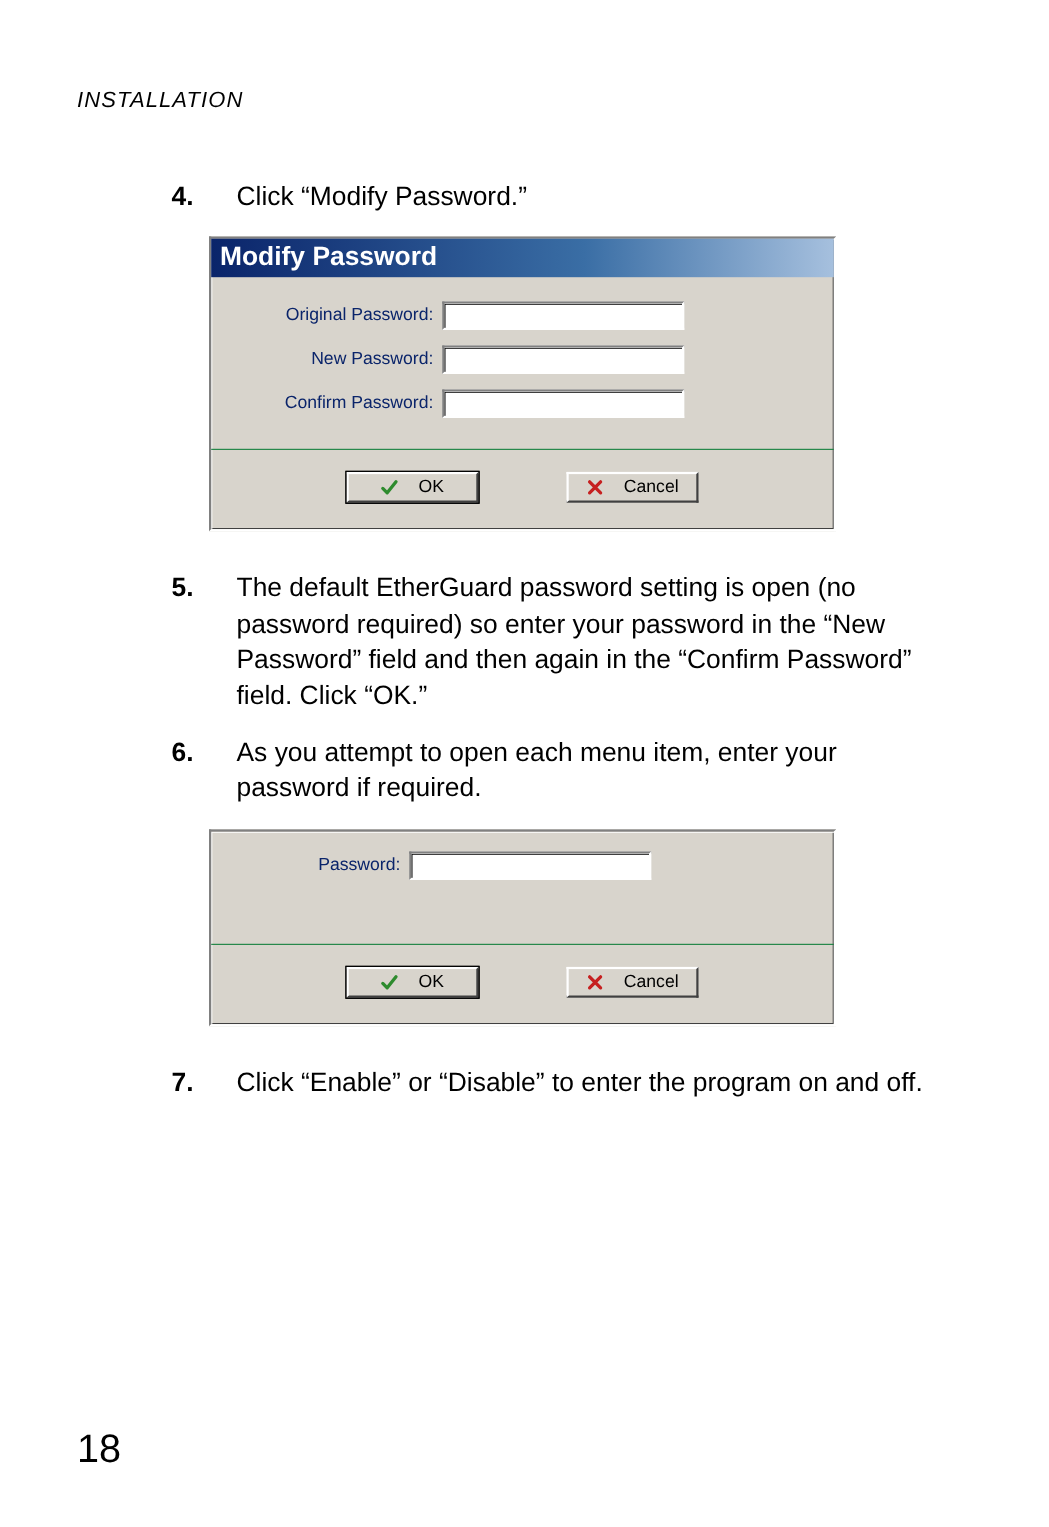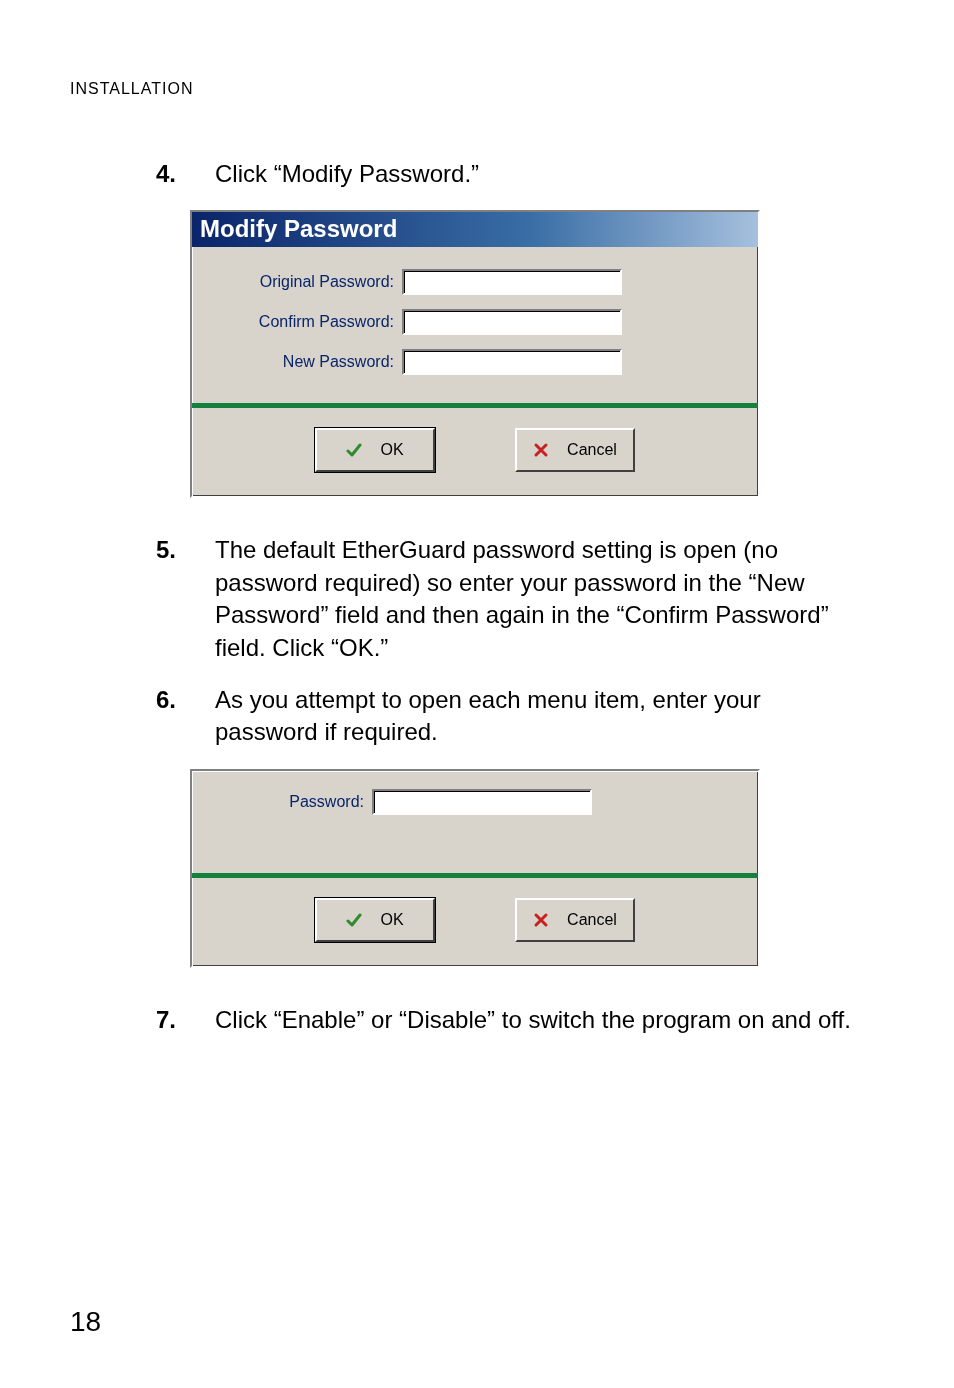--- a/index.html
+++ b/index.html
@@ -9,22 +9,23 @@
     background: #ffffff;
     color: #000000;
     position: relative;
   }
   .page {
     padding: 80px 70px 40px 70px;
     height: 100%;
     position: relative;
   }
   .running-head {
+    font-style: italic;
     font-variant: small-caps;
-    font-size: 16px;
+    font-size: 20px;
     letter-spacing: 1px;
     margin-bottom: 60px;
   }
   .list-item {
     display: flex;
     margin-left: 80px;
     margin-right: 30px;
     margin-bottom: 20px;
     font-size: 24px;
     line-height: 1.35;
@@ -51,21 +52,21 @@
   .titlebar {
     background: linear-gradient(to right, #0a246a 0%, #3a6ea5 60%, #a6c0de 100%);
     color: #ffffff;
     font-family: Tahoma, Arial, sans-serif;
     font-weight: bold;
     font-size: 24px;
     padding: 3px 8px 4px 8px;
   }
   .dlg-body {
     padding: 22px 30px 14px 30px;
-    border-bottom: 5px solid #15803d;
+    border-bottom: 1px solid #15803d;
   }
   .form-row {
     display: flex;
     align-items: center;
     margin-bottom: 14px;
   }
   .form-label {
     color: #0a246a;
     font-family: Tahoma, Arial, sans-serif;
     font-size: 16px;
@@ -87,21 +88,21 @@
     padding: 20px 0 24px 0;
     display: flex;
     justify-content: center;
     gap: 80px;
   }
   .dlg-btn {
     display: inline-flex;
     align-items: center;
     justify-content: center;
     width: 120px;
-    height: 44px;
+    height: 28px;
     background: #d8d4cc;
     border: 2px solid;
     border-color: #ffffff #404040 #404040 #ffffff;
     font-family: Tahoma, Arial, sans-serif;
     font-size: 16px;
     color: #000000;
     cursor: pointer;
     gap: 18px;
   }
   .dlg-btn.focused {
@@ -111,21 +112,21 @@
   }
   .icon { width: 16px; height: 16px; display: inline-block; }
 
   .dialog2 .dlg-body { padding: 18px 30px 44px 30px; }
   .dialog2 .form-label { width: 150px; }
 
   .page-num {
     position: absolute;
     left: 70px;
     bottom: 50px;
-    font-size: 28px;
+    font-size: 36px;
   }
 </style>
 </head>
 <body>
 
 <div class="page">
   <div class="running-head">INSTALLATION</div>
 
   <div class="list-item">
     <div class="list-num">4.</div>
@@ -133,25 +134,25 @@
   </div>
 
   <div class="dialog">
     <div class="titlebar">Modify Password</div>
     <div class="dlg-body">
       <div class="form-row">
         <div class="form-label">Original Password:</div>
         <input class="form-input" type="password" style="">
       </div>
       <div class="form-row">
+        <div class="form-label">New Password:</div>
+        <input class="form-input" type="password" style="">
+      </div>
+      <div class="form-row">
         <div class="form-label">Confirm Password:</div>
-        <input class="form-input" type="password" style="">
-      </div>
-      <div class="form-row">
-        <div class="form-label">New Password:</div>
         <input class="form-input" type="password" style="">
       </div>
     </div>
     <div class="dlg-footer">
       <button class="dlg-btn focused">
         <span class="icon">
           <svg viewBox="0 0 16 16">
               <path d="M2 9 L6 13 L14 3" stroke="#2e8b2e" stroke-width="3" fill="none" stroke-linecap="round" stroke-linejoin="round"></path>
             </svg>
         </span>
@@ -200,17 +201,17 @@
               <path d="M3 3 L13 13 M13 3 L3 13" stroke="#c62020" stroke-width="3" stroke-linecap="round"></path>
             </svg>
         </span>
         <span>Cancel</span>
       </button>
     </div>
   </div>
 
   <div class="list-item">
     <div class="list-num">7.</div>
-    <div class="list-body">Click “Enable” or “Disable” to switch the program on and off.</div>
+    <div class="list-body">Click “Enable” or “Disable” to enter the program on and off.</div>
   </div>
 
   <div class="page-num">18</div>
 </div>
 
 </body></html>

